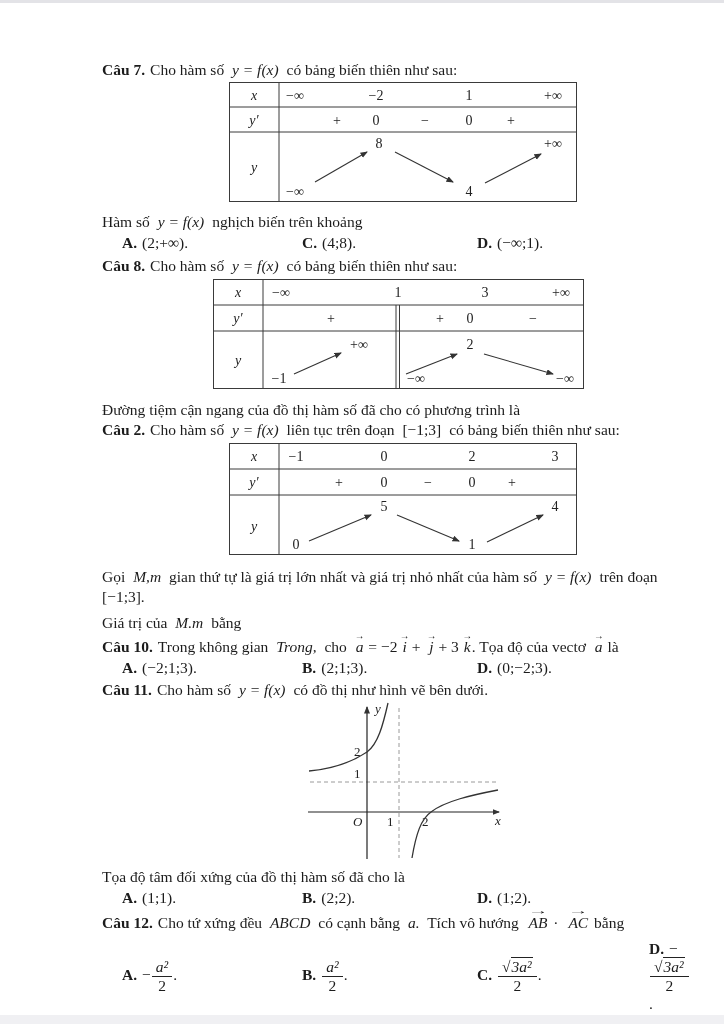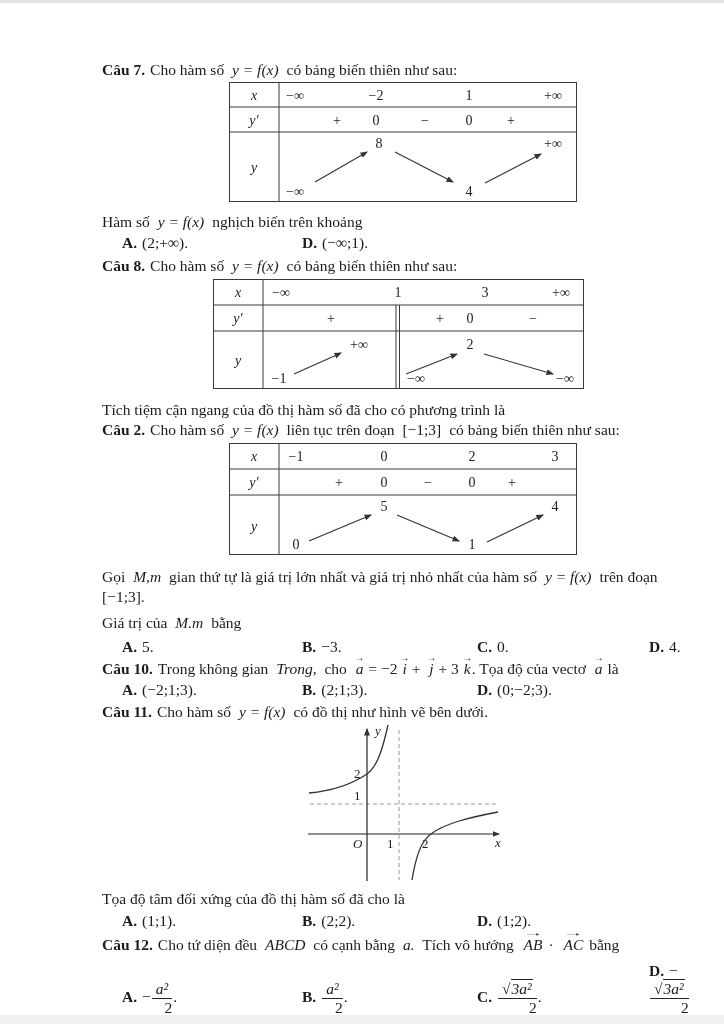--- a/index.html
+++ b/index.html
@@ -19,21 +19,21 @@
   .bbt{margin:2px 0 5px 0;}
   svg text{font-family:"Liberation Serif", serif;font-size:14px;fill:#222;}
   svg text.sit{font-style:italic;}
   svg text.small{font-size:13px;}
   .vec{position:relative;font-style:italic;display:inline-block;padding:0 1px;}
   .vec::after{content:"→";position:absolute;left:50%;top:-0.72em;transform:translateX(-50%);
               font-size:0.62em;font-style:normal;color:#1c1c1c;}
   .vecw{position:relative;font-style:italic;display:inline-block;padding:0 2px;}
   .vecw::after{content:"→";position:absolute;left:50%;top:-0.80em;transform:translateX(-50%) scaleX(2.1);
                font-size:0.62em;font-style:normal;color:#1c1c1c;}
-  .frac{display:inline-block;vertical-align:middle;text-align:right;line-height:1.05;margin:0 1px;}
+  .frac{display:inline-block;vertical-align:middle;text-align:center;line-height:1.05;margin:0 1px;}
   .fnum{display:block;border-bottom:1px solid #222;padding:0 4px 1px 4px;}
   .fden{display:block;padding-top:1px;}
   .radicand:not(:empty){border-top:1.2px solid #222;padding:0 1px;}
   .q12row{margin-top:6px;margin-bottom:2px;align-items:center;}
   .graph-wrap{margin-left:200px;}
   .footer{text-align:right;padding:4px 64px 0 0;}
 </style>
 </head>
 <body>
 
@@ -84,20 +84,21 @@
       </svg>
     </div>
 
     <p class="qline">
       <span class="seg">Hàm số</span>
       <span class="seg mi">y = f(x)</span>
       <span class="seg">nghịch biến trên khoảng</span>
     </p>
     <div class="answers">
       <span class="ans"><b>A.</b><span>(2;+∞).</span></span>
+      <span class="ans"><b>C.</b><span>(4;8).</span></span>
       <span class="ans"><b>D.</b><span>(−∞;1).</span></span>
     </div>
 
     <p class="qline">
       <b class="qlabel">Câu 8.</b><span class="seg">Cho hàm số</span>
       <span class="seg mi">y = f(x)</span>
       <span class="seg">có bảng biến thiên như sau:</span>
     </p>
 
     <div class="bbt" style="margin-left:111px;margin-top:3px;margin-bottom:6px">
@@ -124,21 +125,21 @@
         <text x="203" y="104" text-anchor="middle">−∞</text>
         <text x="257" y="70" text-anchor="middle">2</text>
         <text x="352" y="104" text-anchor="middle">−∞</text>
         <line x1="81" y1="95" x2="128" y2="74" stroke="#333" stroke-width="1.1" marker-end="url(#ah)"></line>
         <line x1="193" y1="95" x2="244" y2="75" stroke="#333" stroke-width="1.1" marker-end="url(#ah)"></line>
         <line x1="271" y1="75" x2="340" y2="95" stroke="#333" stroke-width="1.1" marker-end="url(#ah)"></line>
       </svg>
     </div>
 
     <p class="qline">
-      <span class="seg">Tích tiệm cận ngang của đồ thị hàm số đã cho có phương trình là</span>
+      <span class="seg">Đường tiệm cận ngang của đồ thị hàm số đã cho có phương trình là</span>
     </p>
 
     <p class="qline">
       <b class="qlabel">Câu 2.</b><span class="seg">Cho hàm số</span>
       <span class="seg mi">y = f(x)</span>
       <span class="seg">liên tục trên đoạn</span>
       <span class="seg">[−1;3]</span>
       <span class="seg">có bảng biến thiên như sau:</span>
     </p>
 
@@ -176,26 +177,20 @@
       <span class="seg">gian thứ tự là giá trị lớn nhất và giá trị nhỏ nhất của hàm số</span>
       <span class="seg mi">y = f(x)</span>
       <span class="seg">trên đoạn</span>
       <span class="seg">[−1;3].</span>
     </p>
     <p class="qline" style="margin-bottom:4px">
       <span class="seg">Giá trị của</span>
       <span class="seg mi">M.m</span>
       <span class="seg">bằng</span>
     </p>
-    <div class="answers">
-      <span class="ans"><b>A.</b><span>5.</span></span>
-      <span class="ans"><b>B.</b><span>−3.</span></span>
-      <span class="ans"><b>C.</b><span>0.</span></span>
-      <span class="ans"><b>D.</b><span>4.</span></span>
-    </div>
 
     <p class="qline" style="margin-top:2px">
       <b class="qlabel">Câu 10.</b><span class="seg">Trong không gian</span>
       <span class="seg mi">Trong,</span>
       <span class="seg">cho</span>
       <span class="vec">a</span>
       <span class="seg">= −2</span><span class="vec">i</span>
       <span class="seg">+</span>
       <span class="vec">j</span>
       <span class="seg">+ 3</span><span class="vec">k</span><span>.</span>
@@ -236,21 +231,21 @@
     <p class="qline">
       <span class="seg">Tọa độ tâm đối xứng của đồ thị hàm số đã cho là</span>
     </p>
     <div class="answers">
       <span class="ans"><b>A.</b><span>(1;1).</span></span>
       <span class="ans"><b>B.</b><span>(2;2).</span></span>
       <span class="ans"><b>D.</b><span>(1;2).</span></span>
     </div>
 
     <p class="qline" style="margin-top:4px">
-      <b class="qlabel">Câu 12.</b><span class="seg">Cho tứ diện đều</span>
+      <b class="qlabel">Câu 12.</b><span class="seg">Cho tứ xứng đều</span>
       <span class="seg mi">ABCD</span>
       <span class="seg">có cạnh bằng</span>
       <span class="seg mi">a.</span>
       <span class="seg">Tích vô hướng</span>
       <span class="vecw">AB</span>
       <span class="seg">·</span>
       <span class="vecw">AC</span>
       <span class="seg">bằng</span>
     </p>
     <div class="answers q12row">

